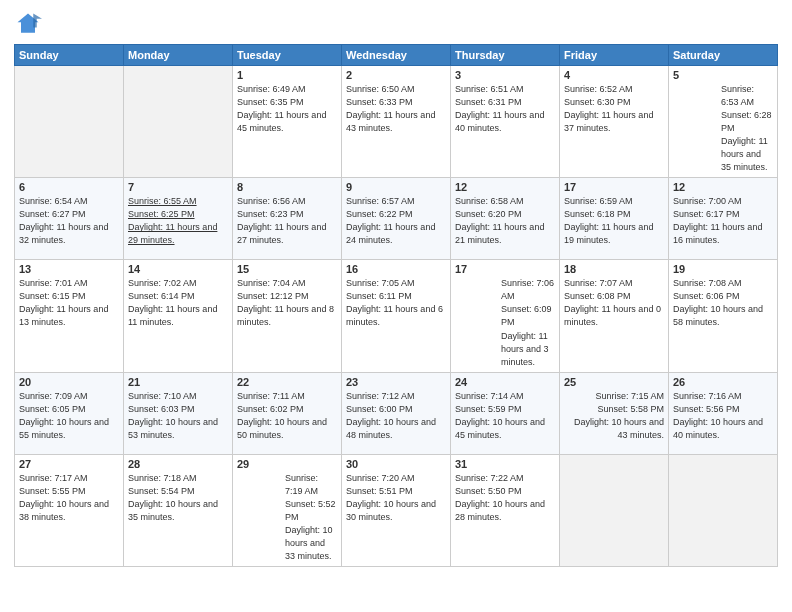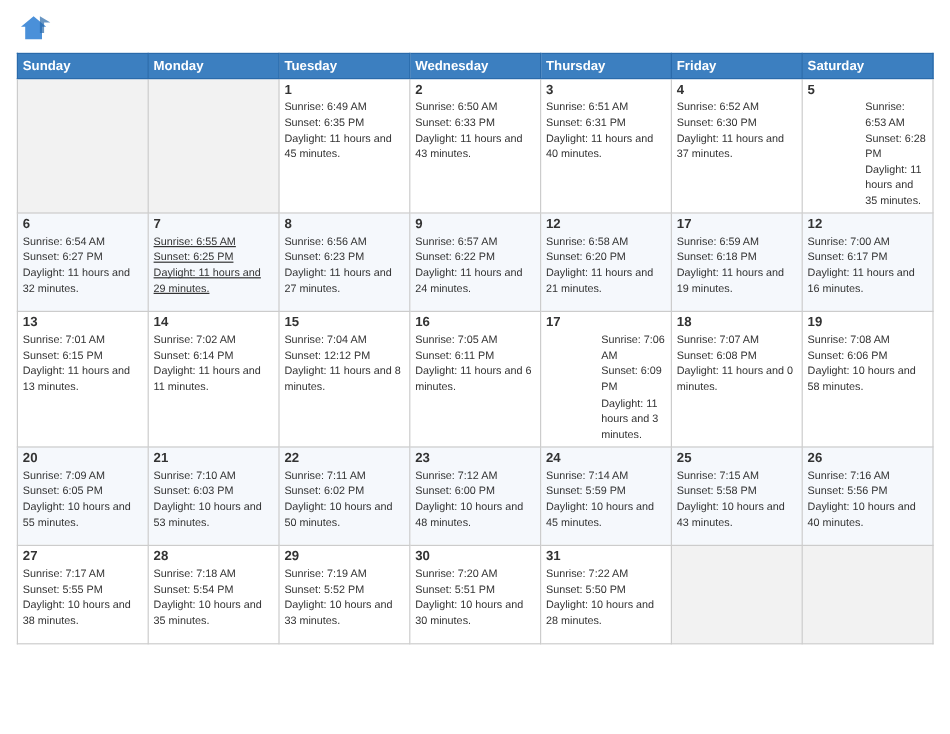--- a/index.html
+++ b/index.html
@@ -276,21 +276,21 @@
 Daylight: 10 hours and 48 minutes.</div>
           </td>
           <td>
             <span class="day-num">24</span>
             <div class="day-info" style="white-space: pre-line;">Sunrise: 7:14 AM
 Sunset: 5:59 PM
 Daylight: 10 hours and 45 minutes.</div>
           </td>
           <td>
             <span class="day-num">25</span>
-            <div class="day-info" style="white-space: pre-line;">Sunrise: 7:15 AM
+            <div class="day-info" style="white-space: pre-line; text-align: right;">Sunrise: 7:15 AM
 Sunset: 5:58 PM
 Daylight: 10 hours and 43 minutes.</div>
           </td>
           <td>
             <span class="day-num">26</span>
             <div class="day-info" style="white-space: pre-line;">Sunrise: 7:16 AM
 Sunset: 5:56 PM
 Daylight: 10 hours and 40 minutes.</div>
           </td>
         </tr>
@@ -302,21 +302,21 @@
 Daylight: 10 hours and 38 minutes.</div>
           </td>
           <td>
             <span class="day-num">28</span>
             <div class="day-info" style="white-space: pre-line;">Sunrise: 7:18 AM
 Sunset: 5:54 PM
 Daylight: 10 hours and 35 minutes.</div>
           </td>
           <td>
             <span class="day-num">29</span>
-            <div class="day-info" style="white-space: pre-line;">Sunrise: 7:19 AM
+            <div class="day-info" style="white-space: pre-line; margin-left: 48px;">Sunrise: 7:19 AM
 Sunset: 5:52 PM
 Daylight: 10 hours and 33 minutes.</div>
           </td>
           <td>
             <span class="day-num">30</span>
             <div class="day-info" style="white-space: pre-line;">Sunrise: 7:20 AM
 Sunset: 5:51 PM
 Daylight: 10 hours and 30 minutes.</div>
           </td>
           <td>

